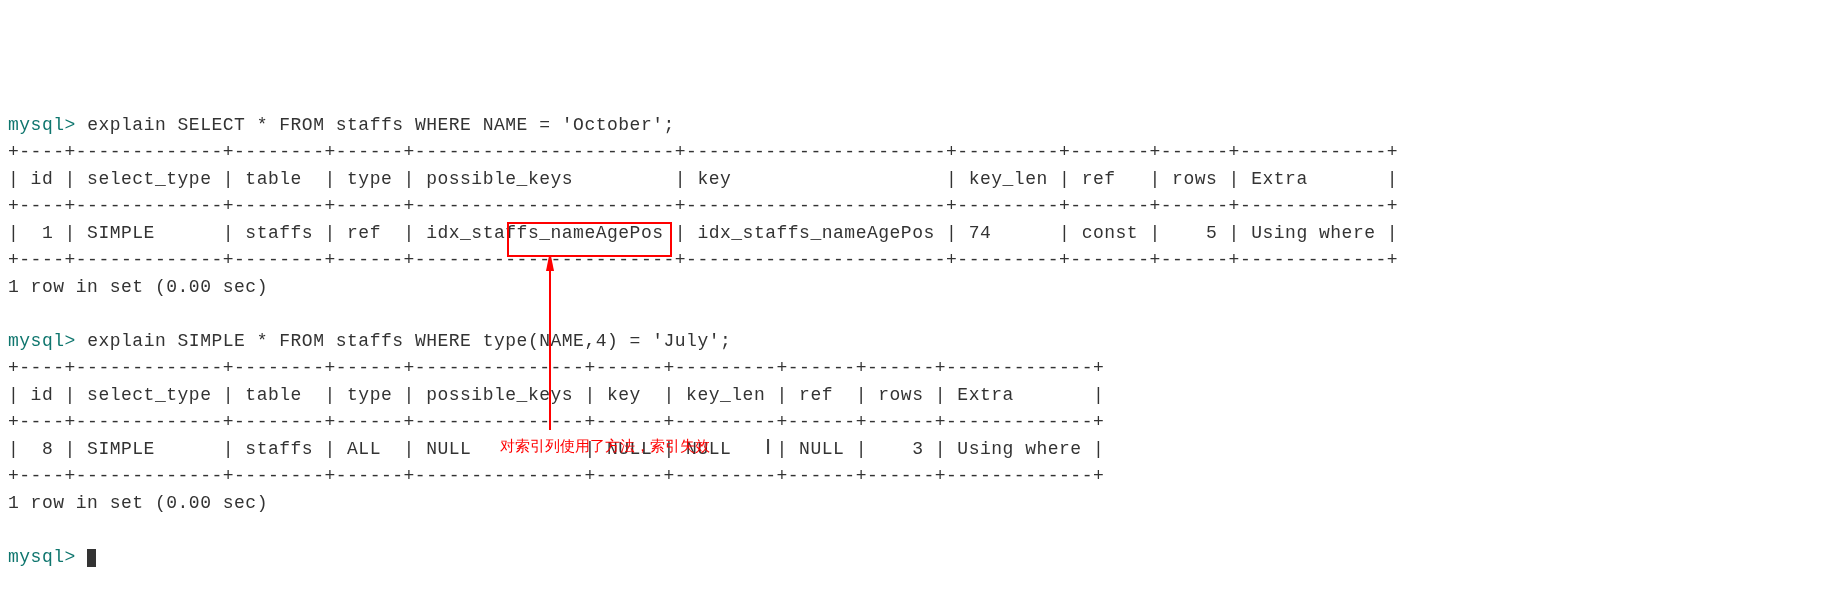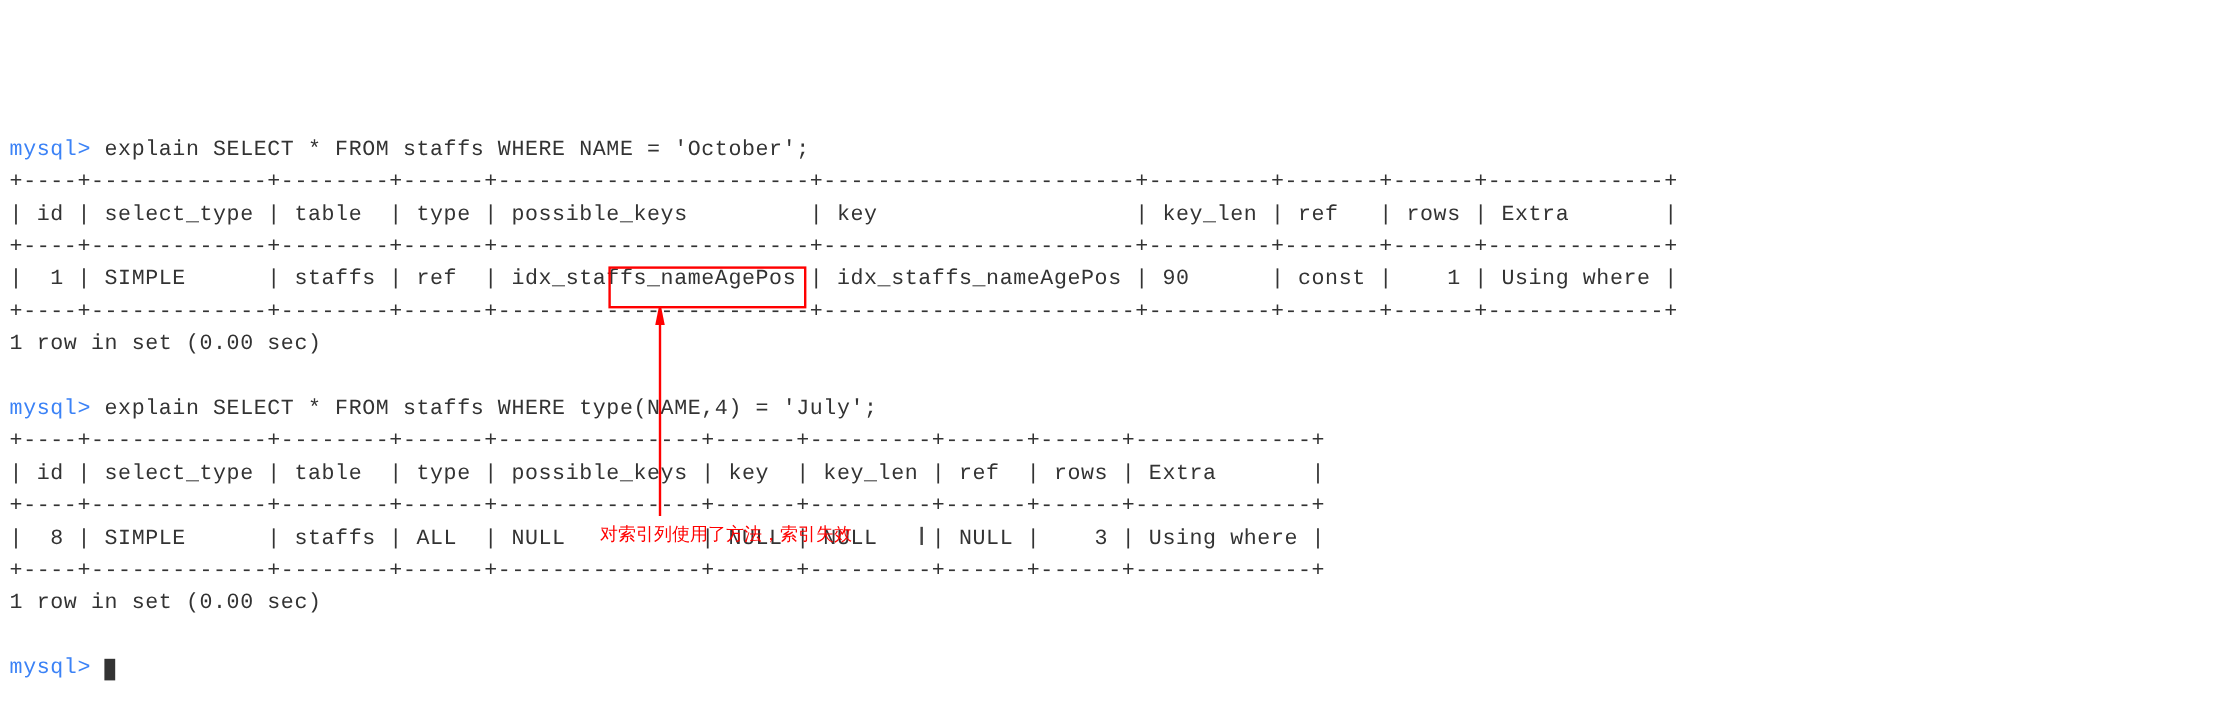--- a/index.html
+++ b/index.html
@@ -9,21 +9,21 @@
       font-size: 18px;
       line-height: 1.5;
       background: #ffffff;
       color: #333;
       white-space: pre;
       letter-spacing: 0.5px;
       position: relative;
       width: 1847px;
       box-sizing: border-box;
     }
-    .prompt { color: #3b82f6; }
+    .prompt { color: #0f766e; }
     .cursor {
       display: inline-block;
       width: 9px;
       height: 18px;
       background: #333;
       vertical-align: text-bottom;
     }
     .redbox {
       position: absolute;
       border: 2px solid #f00;
@@ -52,25 +52,25 @@
   </style>
 </head>
 <body>
 
 
 
 <span><span class="prompt">mysql&gt; </span><span>explain SELECT * FROM staffs WHERE NAME = 'October';</span>
 <span>+----+-------------+--------+------+-----------------------+-----------------------+---------+-------+------+-------------+</span>
 <span>| id | select_type | table  | type | possible_keys         | key                   | key_len | ref   | rows | Extra       |</span>
 <span>+----+-------------+--------+------+-----------------------+-----------------------+---------+-------+------+-------------+</span>
-<span>|  1 | SIMPLE      | staffs | ref  | idx_staffs_nameAgePos | idx_staffs_nameAgePos | 90      | const |    1 | Using where |</span>
+<span>|  1 | SIMPLE      | staffs | ref  | idx_staffs_nameAgePos | idx_staffs_nameAgePos | 74      | const |    5 | Using where |</span>
 <span>+----+-------------+--------+------+-----------------------+-----------------------+---------+-------+------+-------------+</span>
 <span>1 row in set (0.00 sec)</span>
 
-<span class="prompt">mysql&gt; </span><span>explain SELECT * FROM staffs WHERE </span><span>type(NAME,4)</span><span> = 'July';</span>
+<span class="prompt">mysql&gt; </span><span>explain SIMPLE * FROM staffs WHERE </span><span>type(NAME,4)</span><span> = 'July';</span>
 <span>+----+-------------+--------+------+---------------+------+---------+------+------+-------------+</span>
 <span>| id | select_type | table  | type | possible_keys | key  | key_len | ref  | rows | Extra       |</span>
 <span>+----+-------------+--------+------+---------------+------+---------+------+------+-------------+</span>
 <span>|  8 | SIMPLE      | staffs | ALL  | NULL          | NULL | NULL    | NULL |    3 | Using where |</span>
 <span>+----+-------------+--------+------+---------------+------+---------+------+------+-------------+</span>
 <span>1 row in set (0.00 sec)</span>
 
 <span class="prompt">mysql&gt; </span><span class="cursor"></span></span>
 
 <div class="redbox" style="left:507px; top:222px; width:165px; height:35px;"></div>

